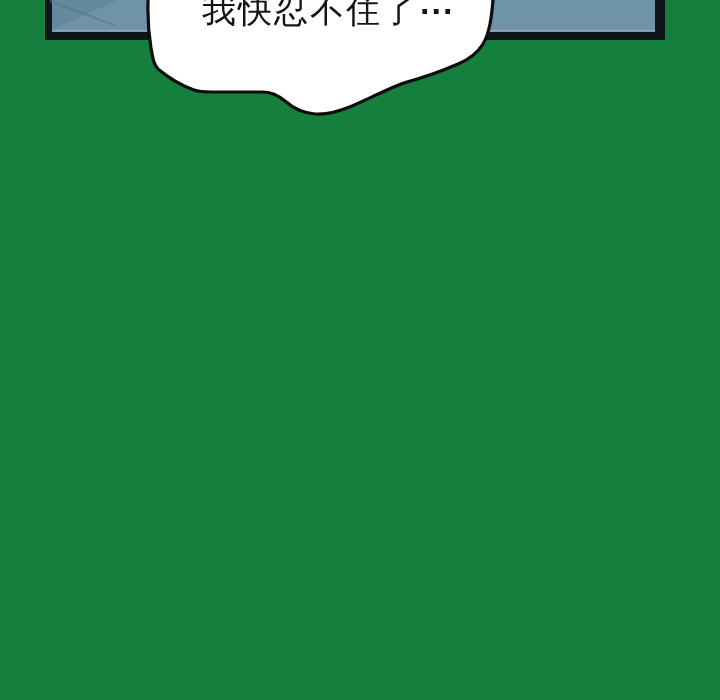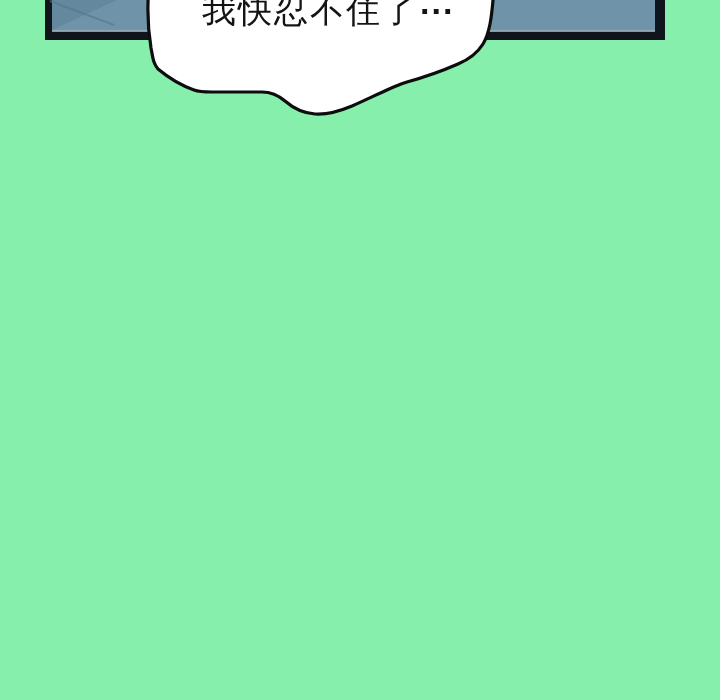--- a/index.html
+++ b/index.html
@@ -4,21 +4,21 @@
 <style>
   html, body {
     margin: 0;
     padding: 0;
     background: #ffffff;
   }
   .comic-page {
     position: relative;
     width: 720px;
     height: 700px;
-    background: #86efac;
+    background: #15803d;
     overflow: hidden;
     font-family: "Liberation Sans", "DejaVu Sans", sans-serif;
   }
   .artwork-svg {
     position: absolute;
     left: 0;
     top: 0;
     display: block;
   }
   .bubble-text {

